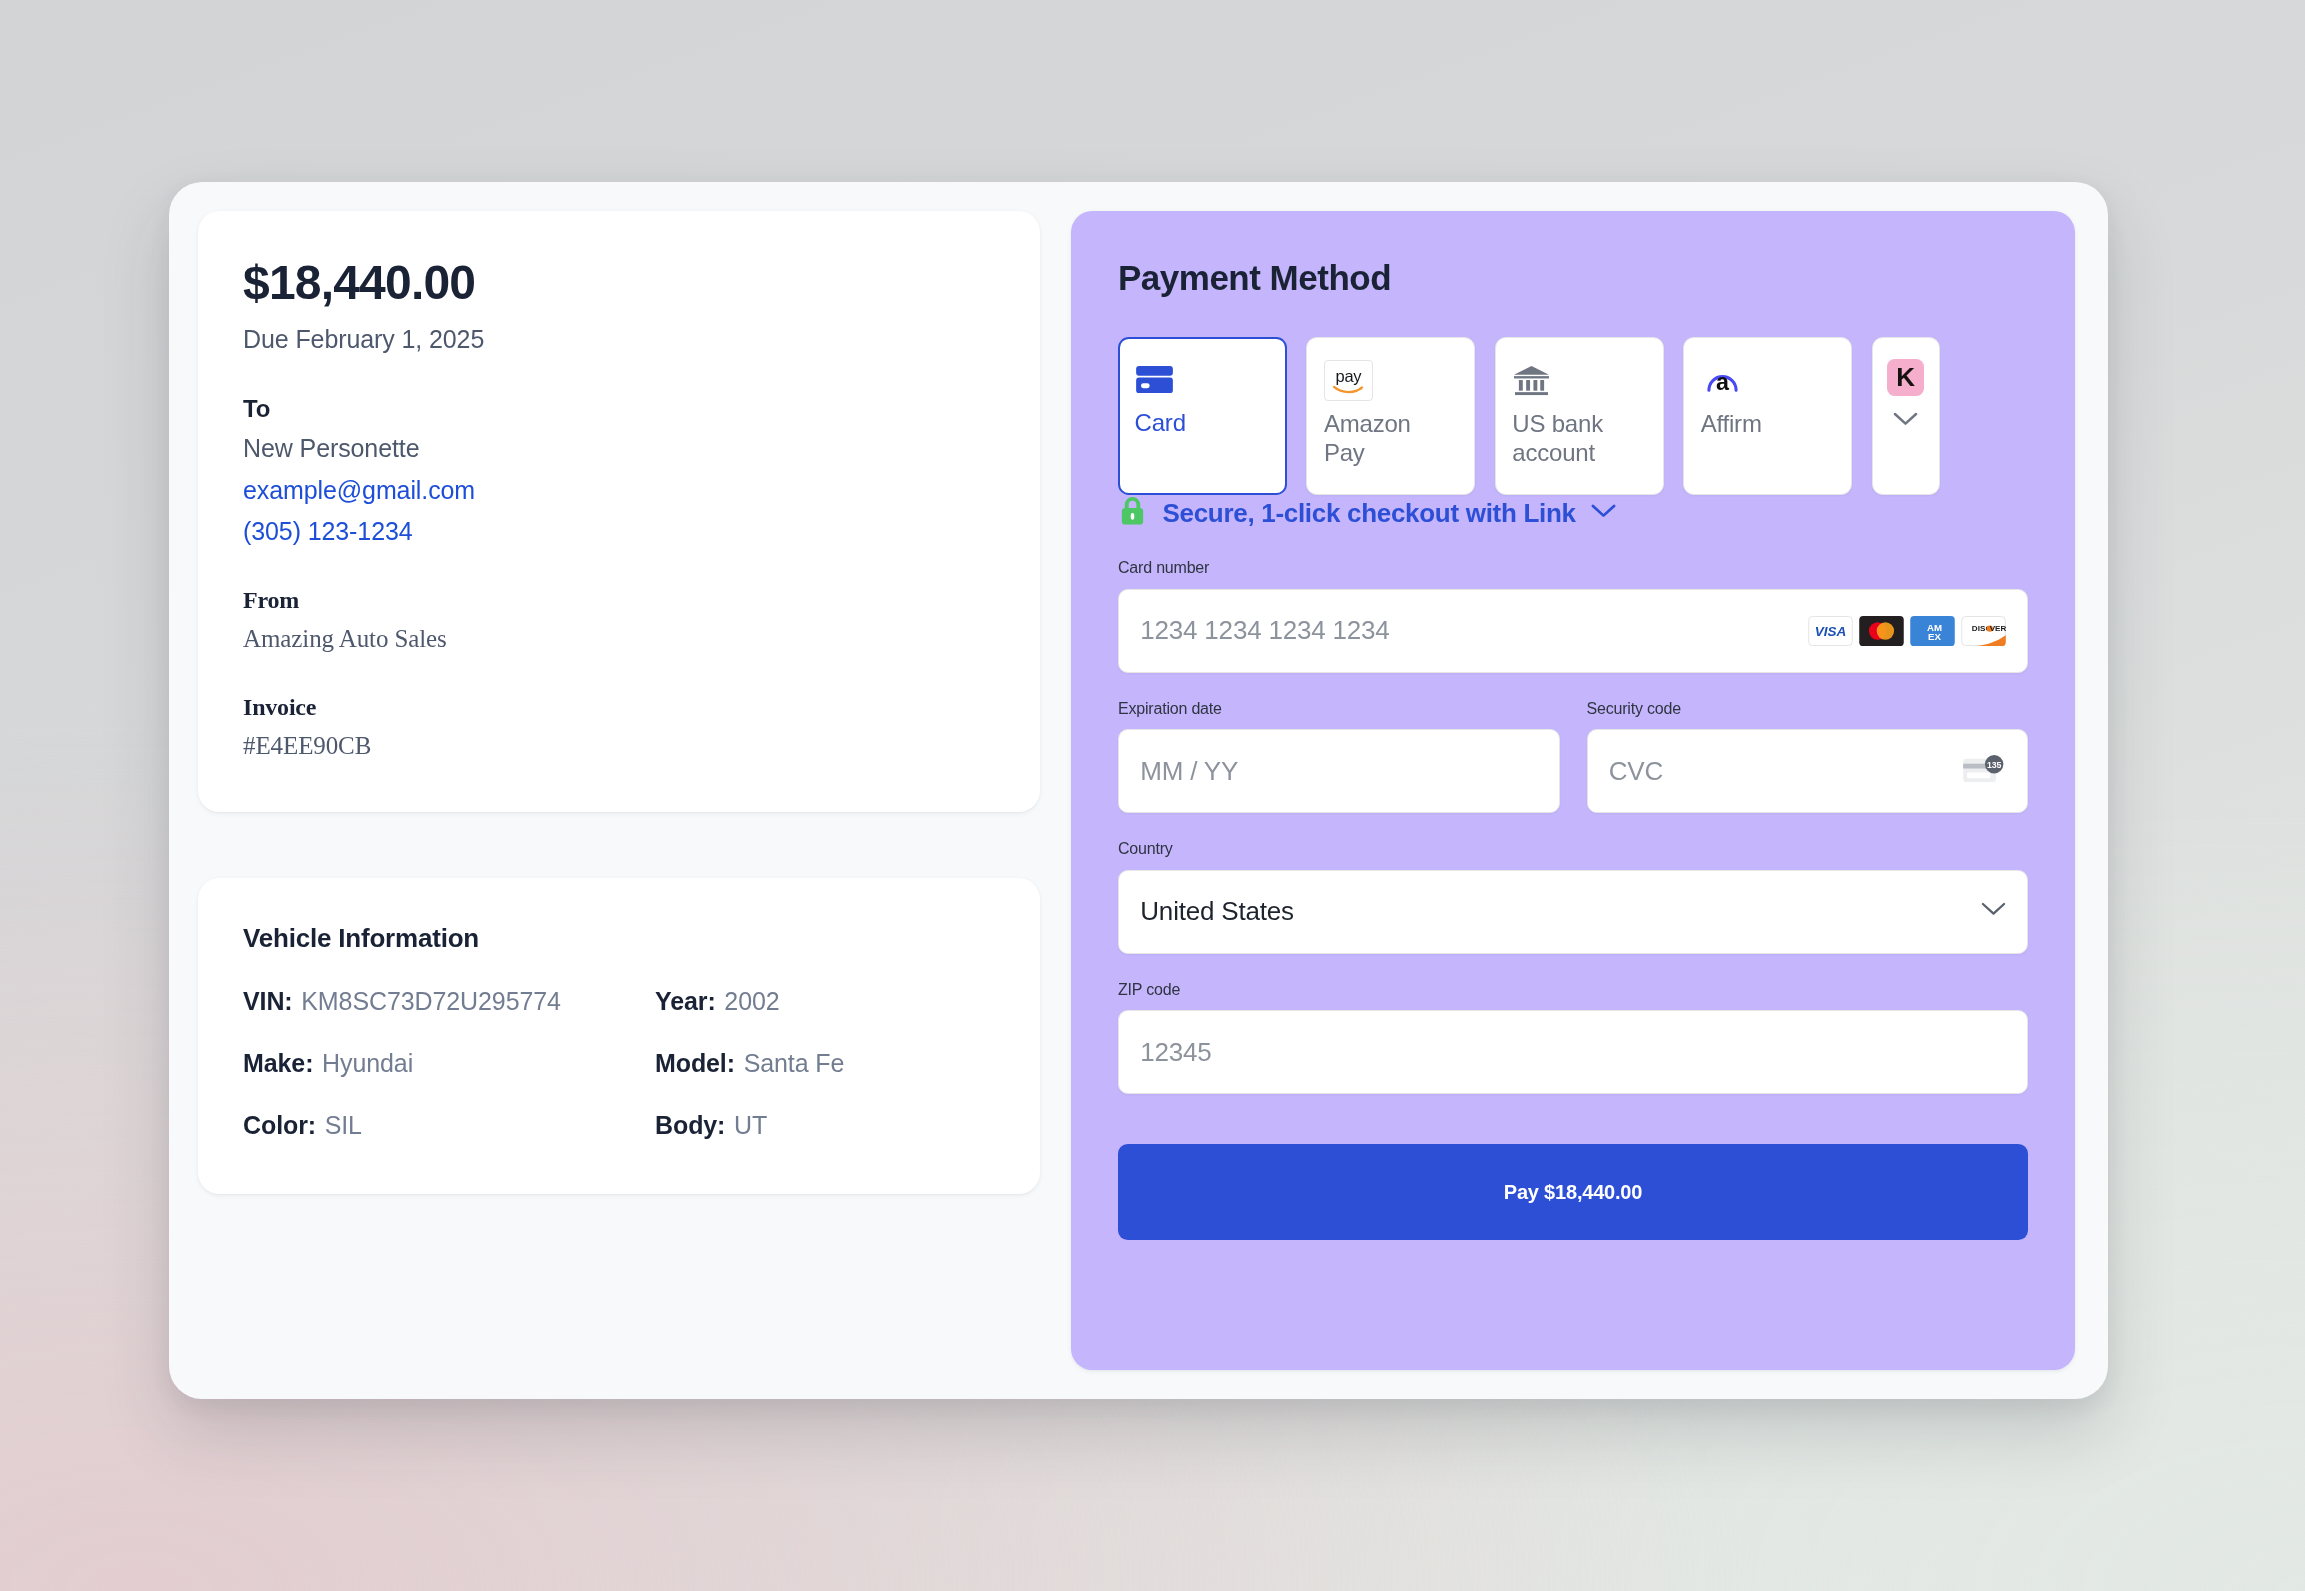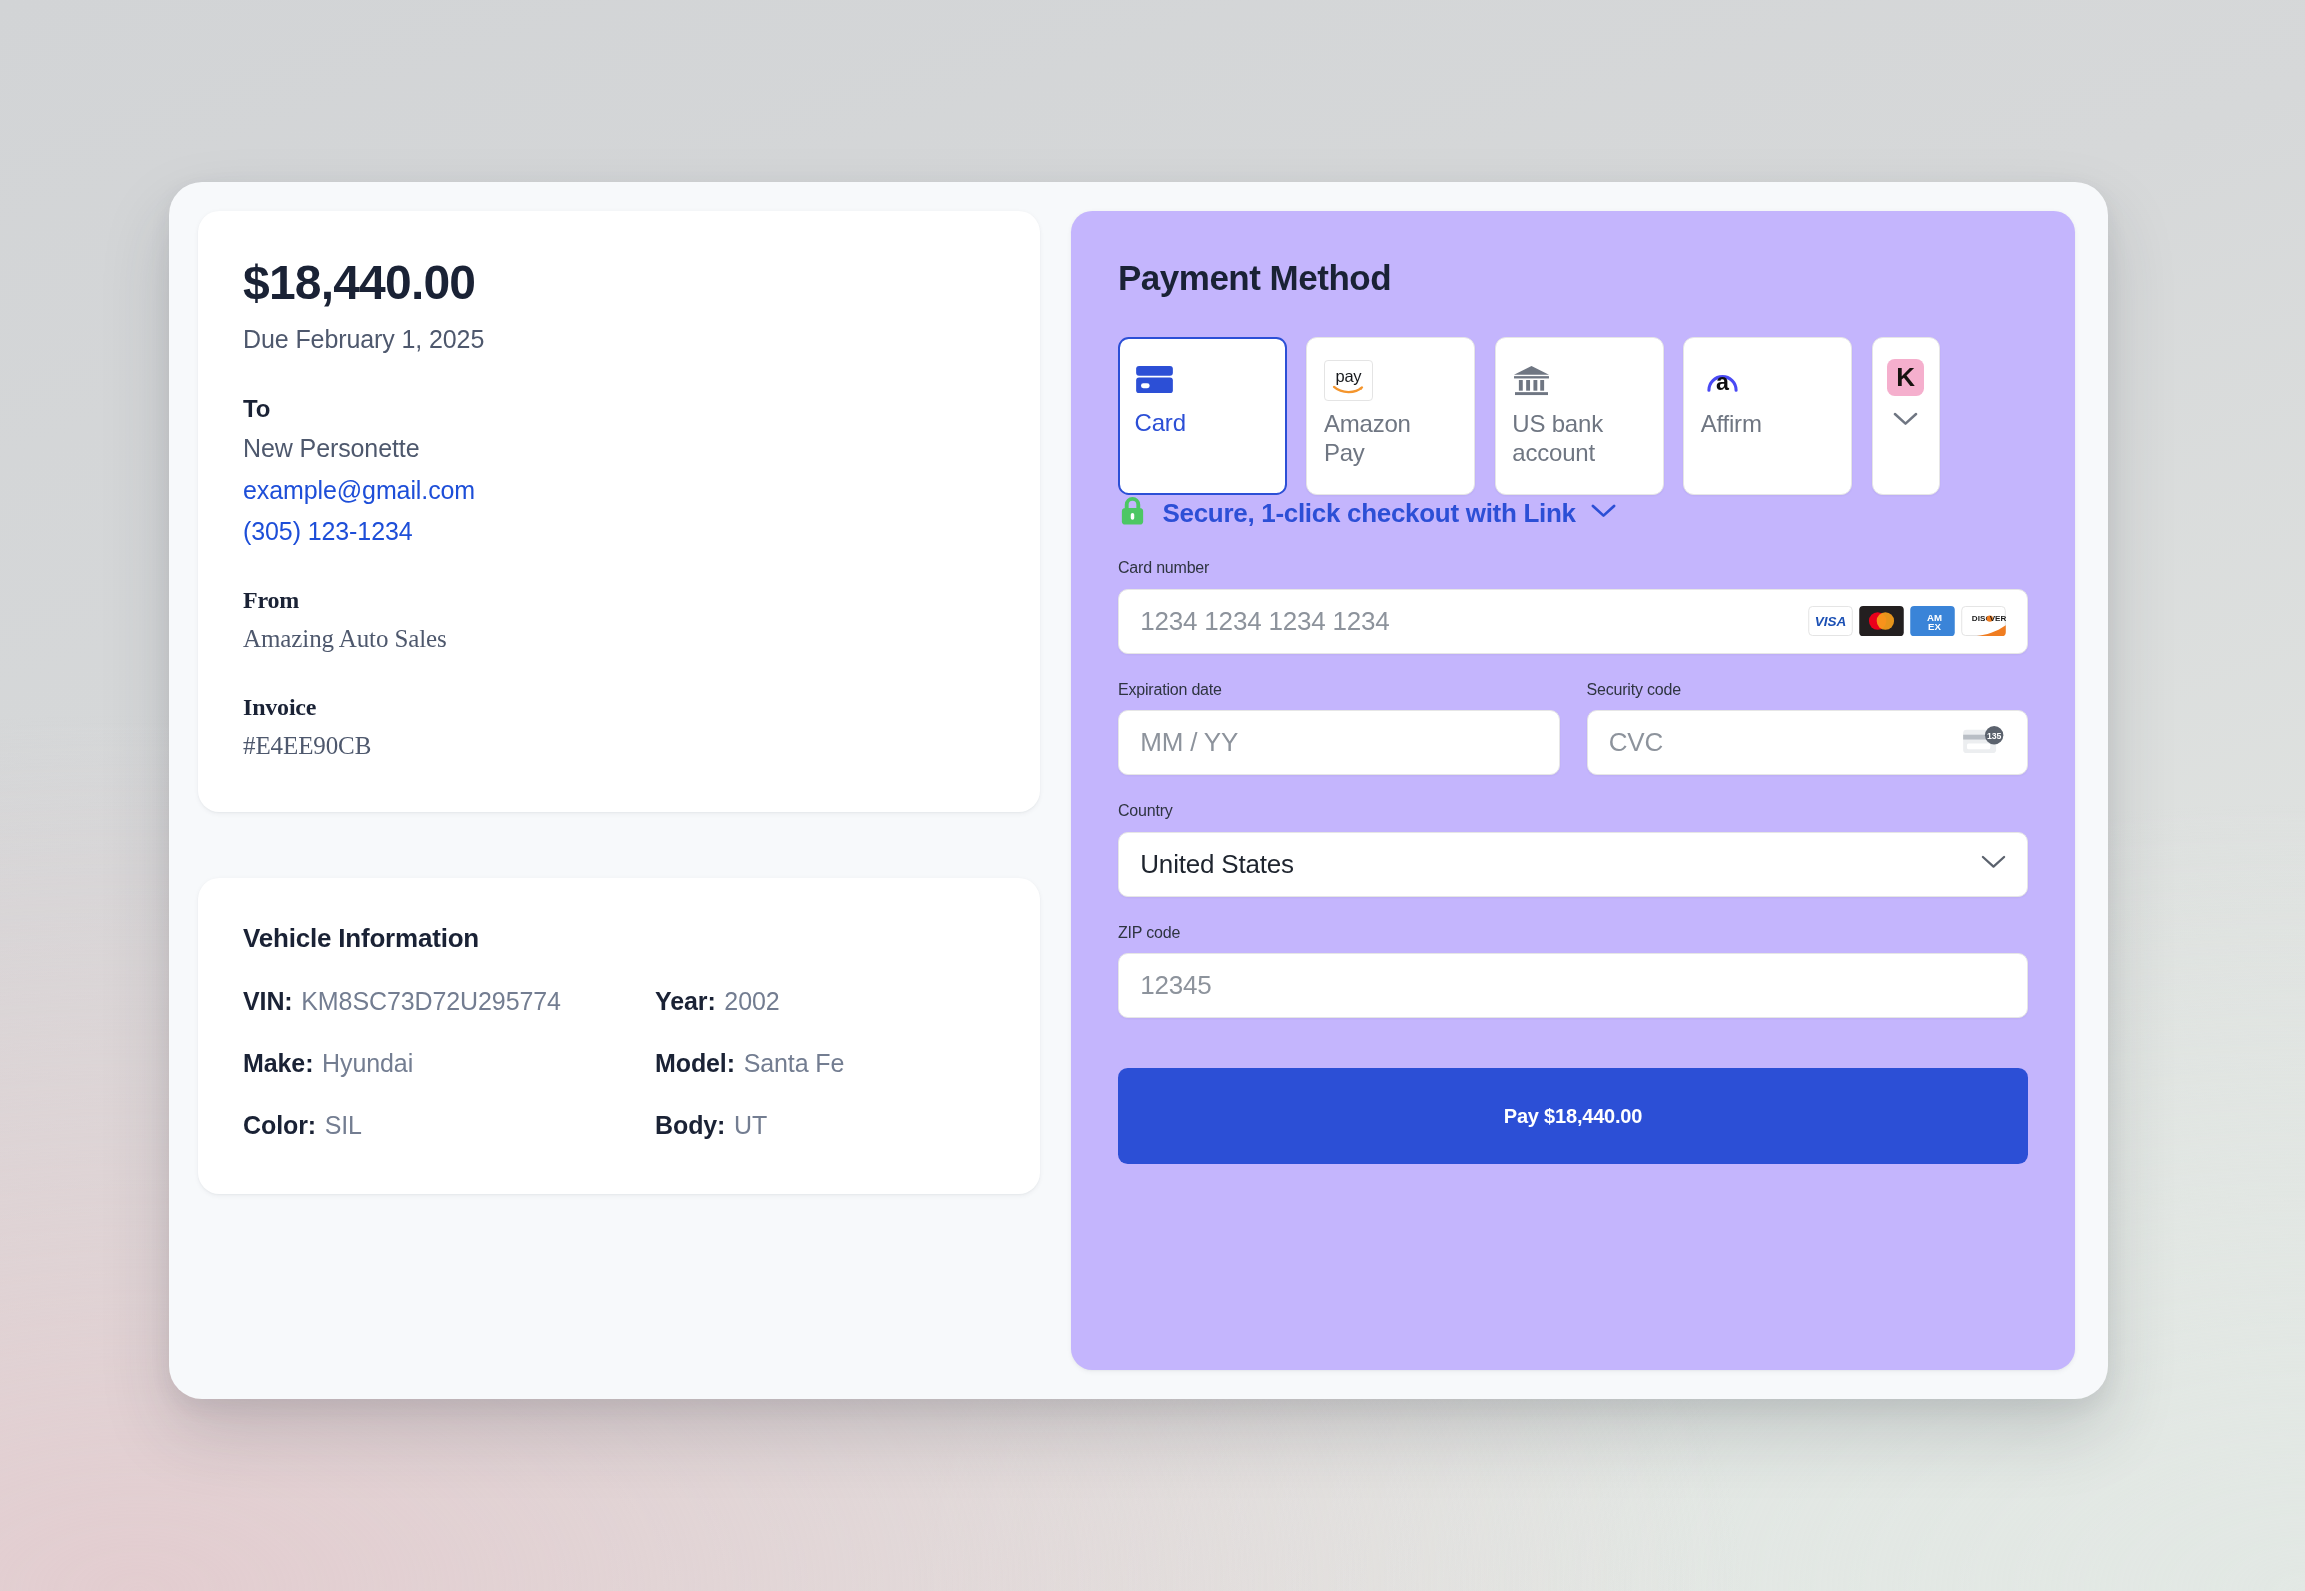--- a/index.html
+++ b/index.html
@@ -231,21 +231,21 @@
   
   .form-label {
     font-size: 16px;
     color: #2e3440;
     letter-spacing: -0.2px;
   }
   .form-group { margin-top: 27px; }
 
   .input-box {
     margin-top: 11.6px;
-    height: 65px;
+    height: 84px;
     border: 1px solid #e6e6e6;
     border-radius: 9.7px;
     background: #fff;
     box-shadow: 0 1px 1.9px rgba(30,40,60,0.05);
     display: flex;
     align-items: center;
     padding: 0 21.3px 0 21.3px;
     box-sizing: border-box;
     cursor: text;
     gap: 12px;

